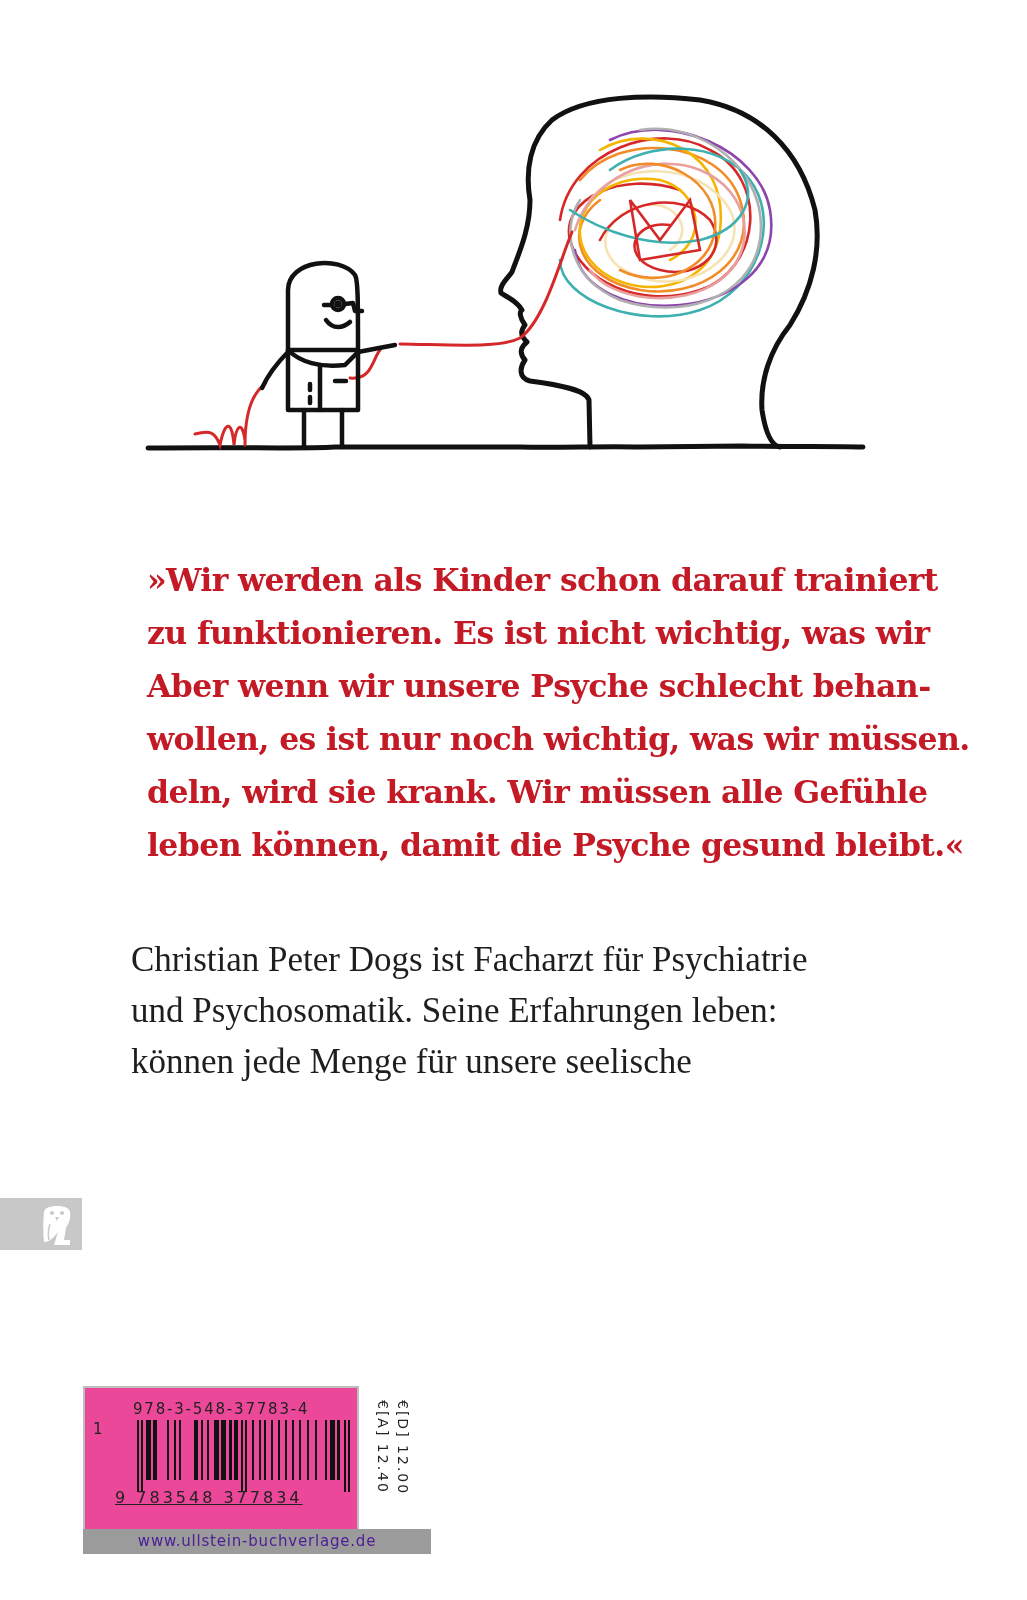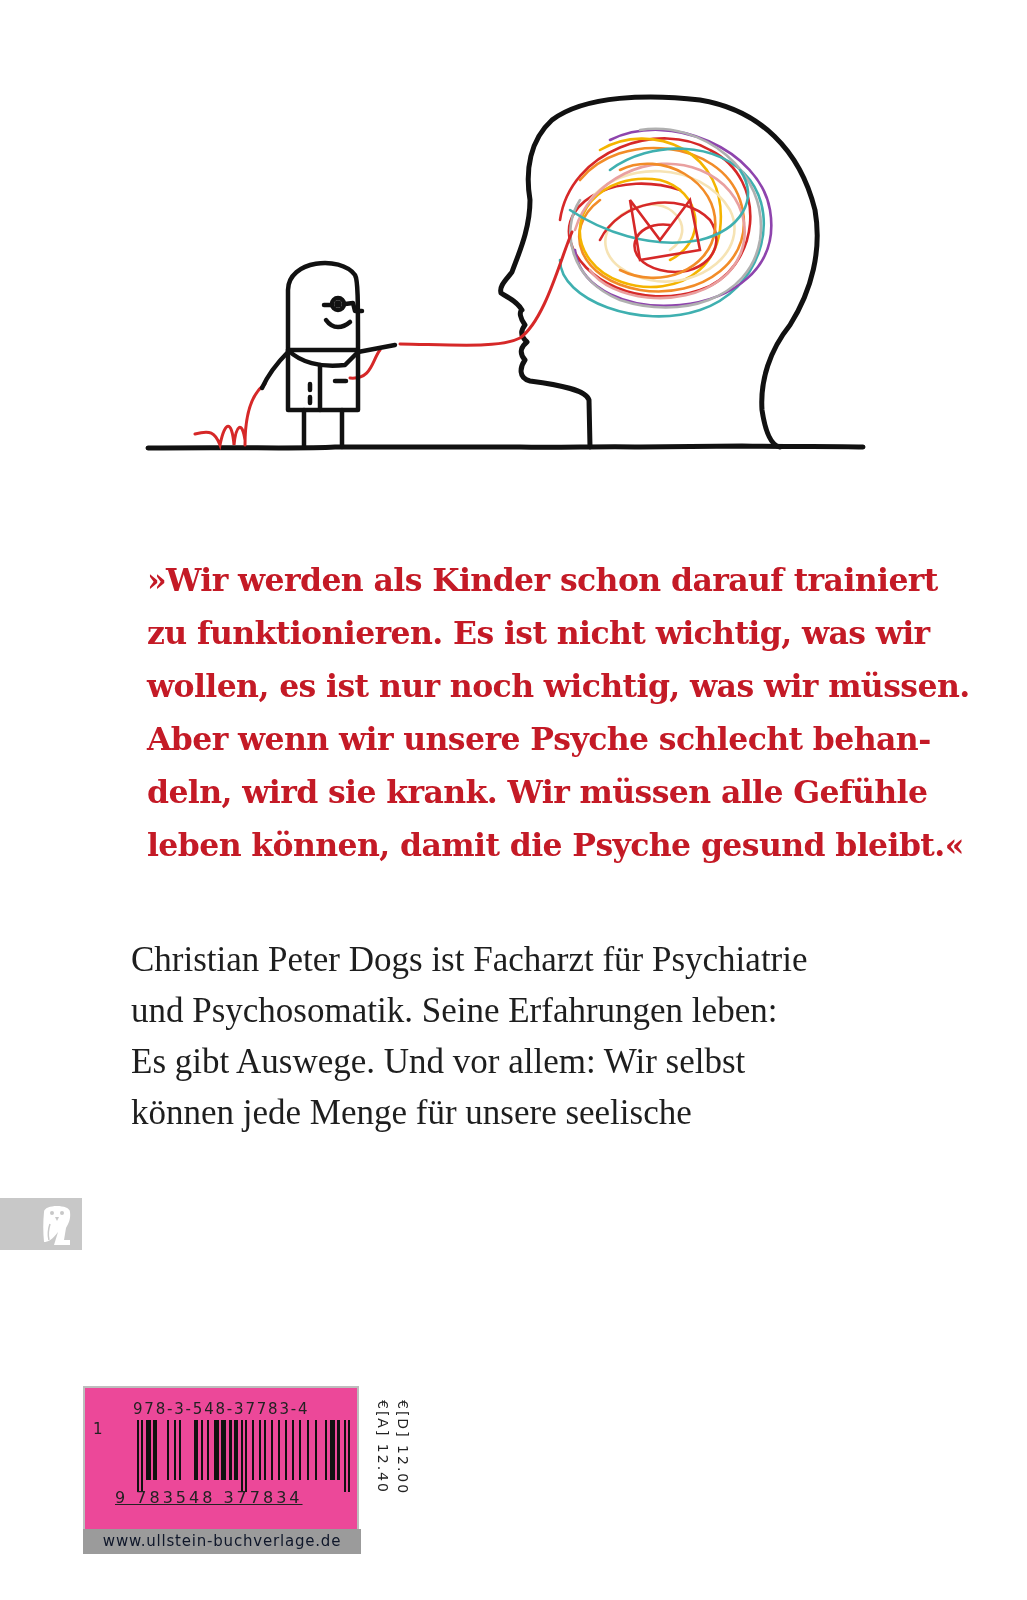--- a/index.html
+++ b/index.html
@@ -53,22 +53,22 @@
     }
     .price {
       position: absolute; top: 12px;
       writing-mode: vertical-rl;
       font-family: "DejaVu Sans", sans-serif; font-size: 14px; letter-spacing: 2px; color: #222;
       white-space: nowrap;
     }
     .price-d { left: 310px; }
     .price-a { left: 290px; }
     .url-bar {
-      position: absolute; left: 83px; top: 1529px; width: 278px; height: 25px;
-      background: #9b9b9b; color: #0f172a;
+      position: absolute; left: 83px; top: 1529px; width: 348px; height: 25px;
+      background: #9b9b9b; color: #4c1d95;
       font-family: "DejaVu Sans", sans-serif; font-size: 15px; letter-spacing: 0.8px;
       text-align: center; line-height: 25px;
     }
   </style>
 </head>
 <body>
 
 <svg class="illustration" viewBox="0 0 1027 480" xmlns="http://www.w3.org/2000/svg">
 
   <path d="M148 448 C 250 447, 300 449, 335 447 L 520 447 C 560 448, 600 446, 640 447 L 742 446 C 800 447, 830 446, 863 447" stroke="#111" stroke-width="5" fill="none" stroke-linecap="round"></path>
@@ -105,30 +105,29 @@
     <path d="M310 384 L 310 390 M 310 397 L 310 403 M 335 381 L 346 381"></path>
     <path d="M288 352 C 275 365, 268 375, 262 388"></path>
     <path d="M358 352 L 395 345"></path>
     <path d="M304 410 L 304 447 M 342 410 L 342 447"></path>
   </g>
 </svg>
 
 <div class="quote">
   <span class="line">»Wir werden als Kinder schon darauf trainiert</span>
   <span class="line">zu funktionieren. Es ist nicht wichtig, was wir</span>
+  <span class="line">Aber wenn wir unsere Psyche schlecht behan-</span>
   <span class="line">wollen, es ist nur noch wichtig, was wir müssen.</span>
-  <span class="line">Aber wenn wir unsere Psyche schlecht behan-</span>
   <span class="line">deln, wird sie krank. Wir müssen alle Gefühle</span>
   <span class="line">leben können, damit die Psyche gesund bleibt.«</span>
 </div>
 
 <div class="bio">
   <span class="line">Christian Peter Dogs ist Facharzt für Psychiatrie</span>
   <span class="line">und Psychosomatik. Seine Erfahrungen leben:</span>
-  <span class="line">Es gibt Auswege. Und vor allem: Wir selbst</span>
   <span class="line">können jede Menge für unsere seelische</span>
 </div>
 
 <div class="publisher-logo">
   <svg width="34" height="44" viewBox="0 0 34 44" xmlns="http://www.w3.org/2000/svg">
     <path d="M4 10 C 4 2, 30 2, 30 10 C 31 18, 28 22, 26 26 L 24 38 L 30 38 L 30 43 L 14 43 L 18 30 C 12 38, 8 40, 4 40 C 3 30, 3 20, 4 10 Z" fill="#ffffff"></path>
     <circle cx="12" cy="11" r="2" fill="#c8c8c8"></circle>
     <circle cx="22" cy="11" r="2" fill="#c8c8c8"></circle>
     <path d="M15 15 L 17 19 L 19 15 Z" fill="#c8c8c8"></path>
     <path d="M10 22 C 8 28, 8 34, 9 38" stroke="#c8c8c8" stroke-width="1.5" fill="none"></path>

